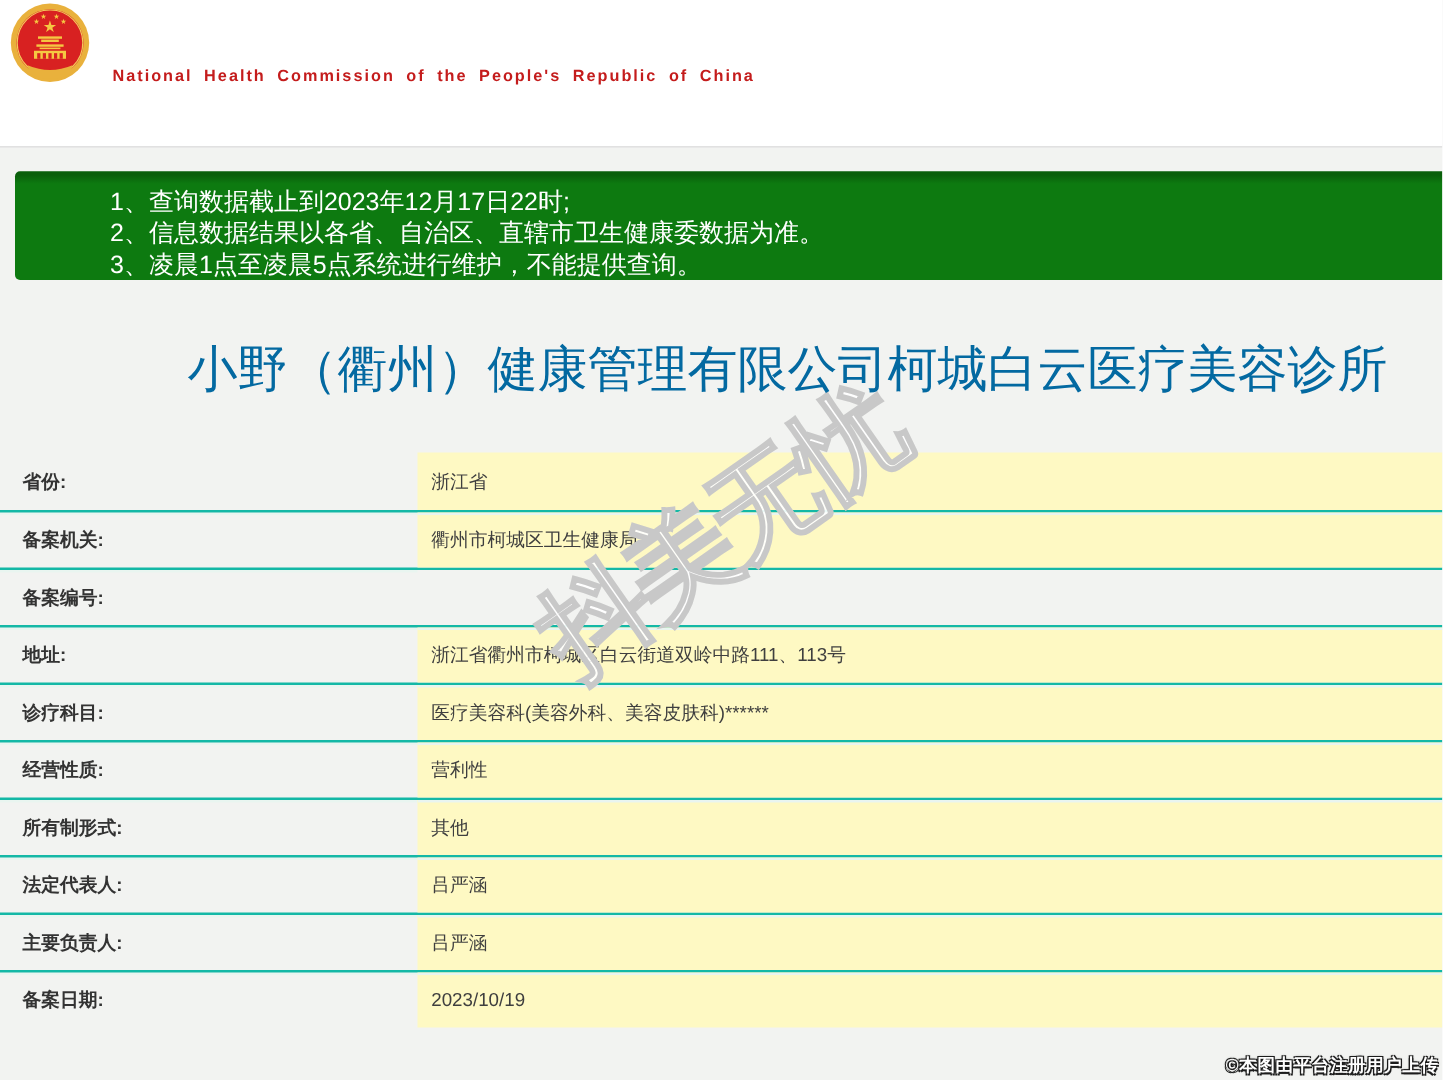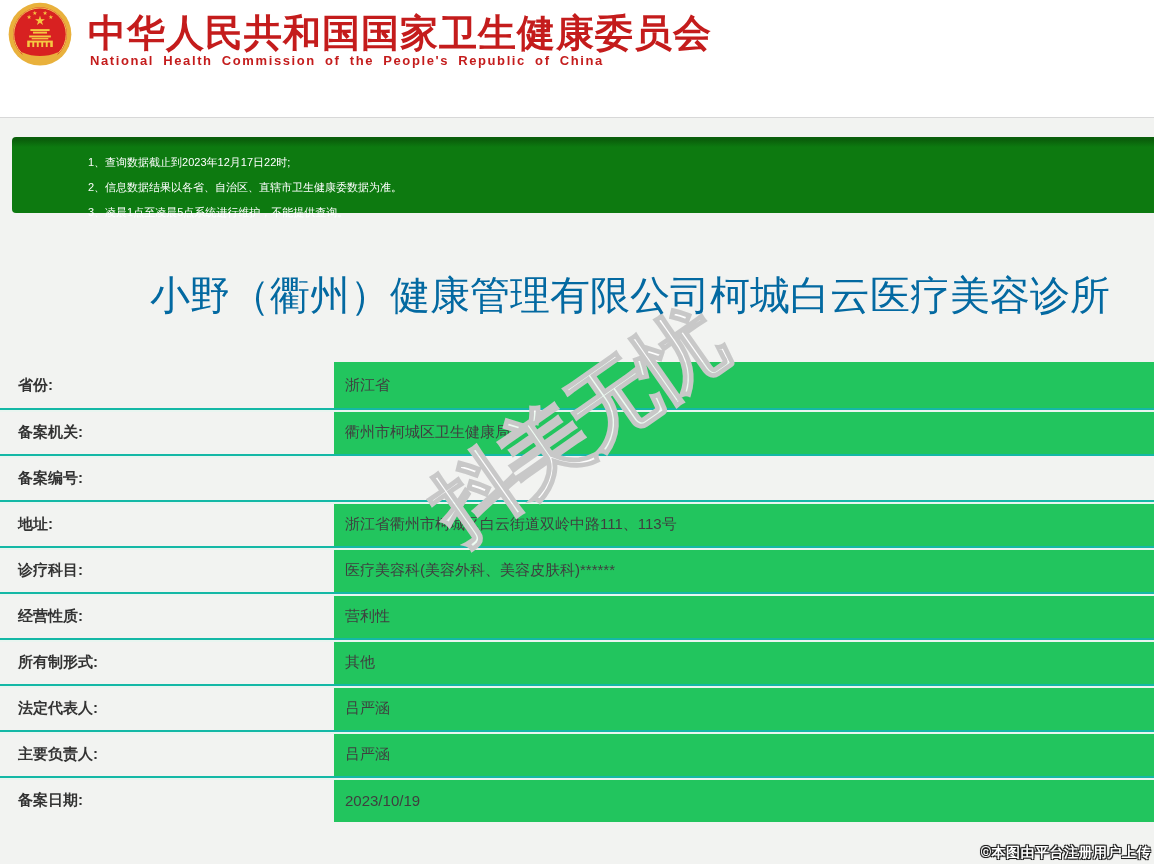--- a/index.html
+++ b/index.html
@@ -11,44 +11,44 @@
   .site-header{ position:absolute; top:0; left:0; width:1154px; height:118px;
     background:#ffffff; border-bottom:1px solid #d8d8d8; z-index:2; }
   .brand{ position:absolute; top:0; left:0; width:775px; height:70px; background:#ffffff; }
   .emblem{ position:absolute; left:8px; top:2px; width:64px; height:67px; }
   .brand-cn{ position:absolute; left:88px; top:8px; font-size:38px; font-weight:bold;
     color:#c41c1c; white-space:nowrap; letter-spacing:1px; }
   .brand-en{ position:absolute; left:90px; top:53px; font-size:13px; font-weight:bold;
     color:#c41c1c; letter-spacing:1.6px; word-spacing:4px; white-space:nowrap; }
 
   
-  .notice{ position:absolute; left:12px; right:0; top:137px; height:76px;
+  .notice{ position:absolute; left:12px; right:0; top:137px; height:87px;
     background:linear-gradient(180deg,#0a5f0b 0px,#0a5f0b 3px,#0d7a10 10px,#0d7a10 100%);
-    border-radius:4px 0 0 4px; color:#ffffff; font-size:11px; line-height:25px;
+    border-radius:4px 0 0 4px; color:#ffffff; font-size:20px; line-height:25px;
     padding:13px 10px 0 76px; z-index:2; }
 
   
   .page-title{ position:absolute; left:150px; top:268px; font-size:40px; font-weight:500;
     color:#0369a1; white-space:nowrap; z-index:6; }
 
   
   .watermark{ position:absolute; left:367px; top:366px; width:420px; height:120px;
     display:flex; align-items:center; justify-content:center;
     transform:rotate(-35deg); font-size:86px; letter-spacing:-4px; font-weight:bold;
     color:rgba(255,255,255,0.92); -webkit-text-stroke:2px #c8c8c8; z-index:5;
     pointer-events:none; white-space:nowrap; }
 
   
   .record-table{ position:absolute; top:362px; left:0; width:1154px; z-index:1; }
   .row{ display:flex; height:46px; }
   .row + .row{ border-top:2px solid #14b8a6; }
   .row + .row .cell-label, .row + .row .cell-value{ box-shadow:inset 0 2px 0 #e9f5f0; }
   .cell-label{ width:334px; padding-left:18px; display:flex; align-items:center;
     font-size:15px; font-weight:bold; color:#333333; background:transparent; }
-  .cell-value{ flex:1; background:#22c55e; padding-left:11px; display:flex;
+  .cell-value{ flex:1; background:#fef9c3; padding-left:11px; display:flex;
     align-items:center; font-size:15px; color:#3f3f3f; }
 
   
   .stamp{ position:absolute; right:3px; top:844px; font-size:14px; font-weight:bold;
     color:#ffffff; z-index:7; letter-spacing:0.5px;
     text-shadow:-1px -1px 0 #1c1c1c, 1px -1px 0 #1c1c1c, -1px 1px 0 #1c1c1c,
                  1px 1px 0 #1c1c1c, 0 0 2px #1c1c1c; }
 </style>
 </head>
 <body>
@@ -75,21 +75,20 @@
         </g>
         <g fill="#d82121">
           <rect x="34" y="63" width="4" height="7"></rect>
           <rect x="41" y="63" width="4" height="7"></rect>
           <rect x="48" y="63" width="4" height="7"></rect>
           <rect x="55" y="63" width="4" height="7"></rect>
           <rect x="62" y="63" width="4" height="7"></rect>
         </g>
         <path d="M22 78 Q50 90 78 78 L75 90 Q50 100 25 90 Z" fill="#e9b13c"></path>
       </svg>
-      <div class="brand-cn">中华人民共和国国家卫生健康委员会</div>
       <div class="brand-en">National Health Commission of the People's Republic of China</div>
     </div>
   </header>
 
   <section class="notice">
     <div class="notice-line">1、查询数据截止到2023年12月17日22时;</div>
     <div class="notice-line">2、信息数据结果以各省、自治区、直辖市卫生健康委数据为准。</div>
     <div class="notice-line">3、凌晨1点至凌晨5点系统进行维护，不能提供查询。</div>
   </section>
 

